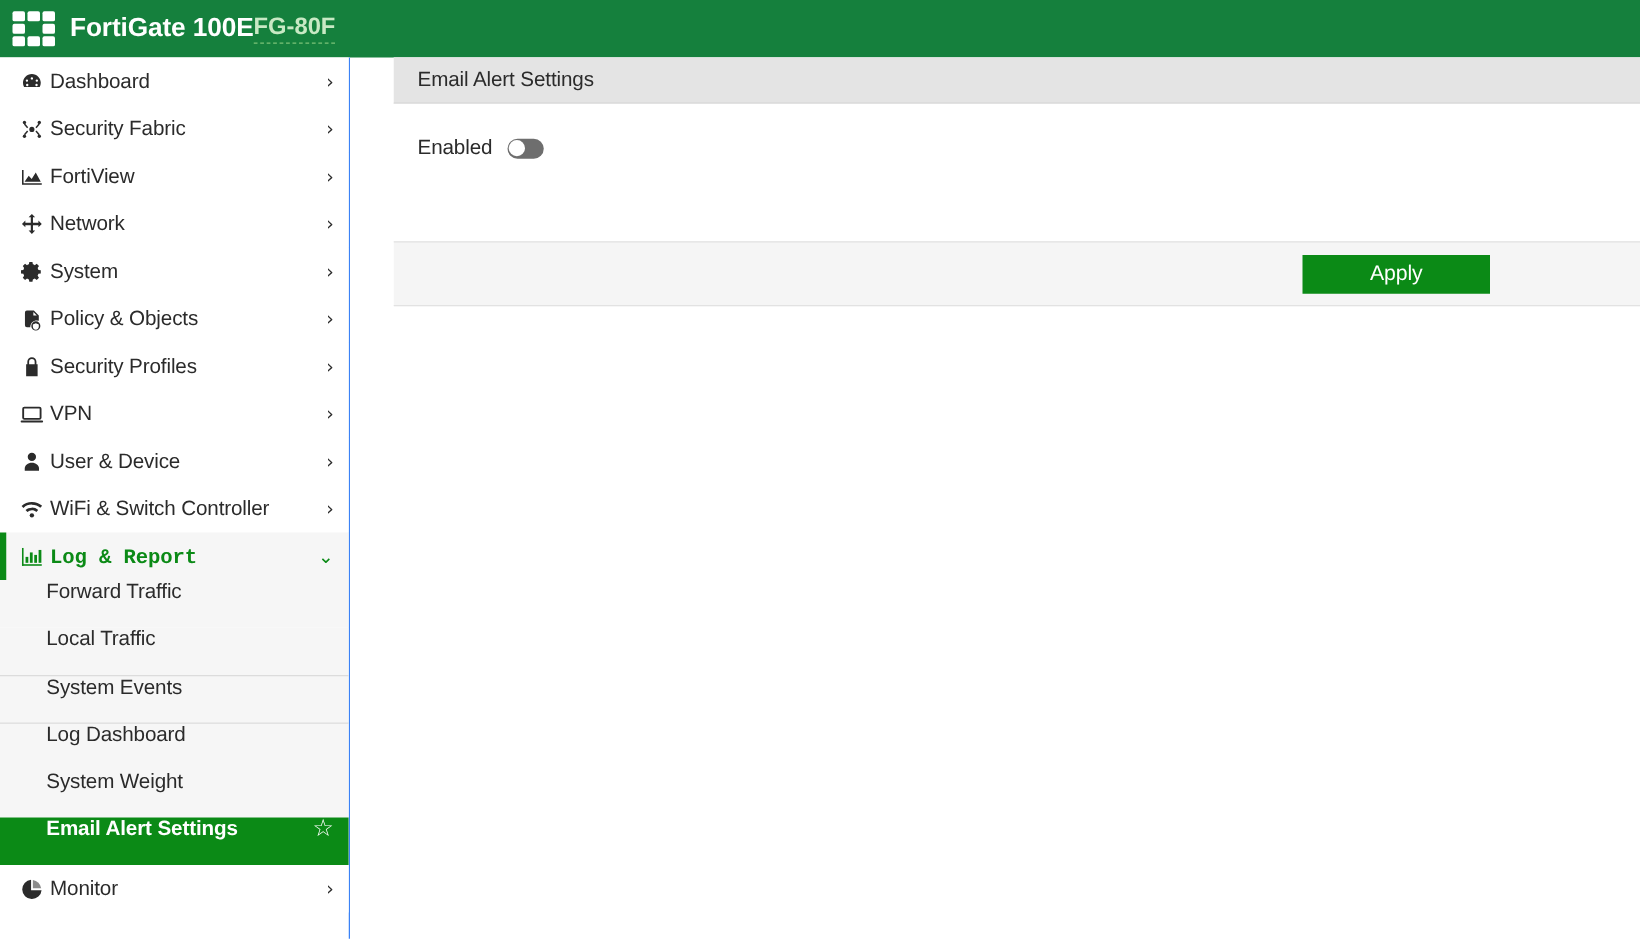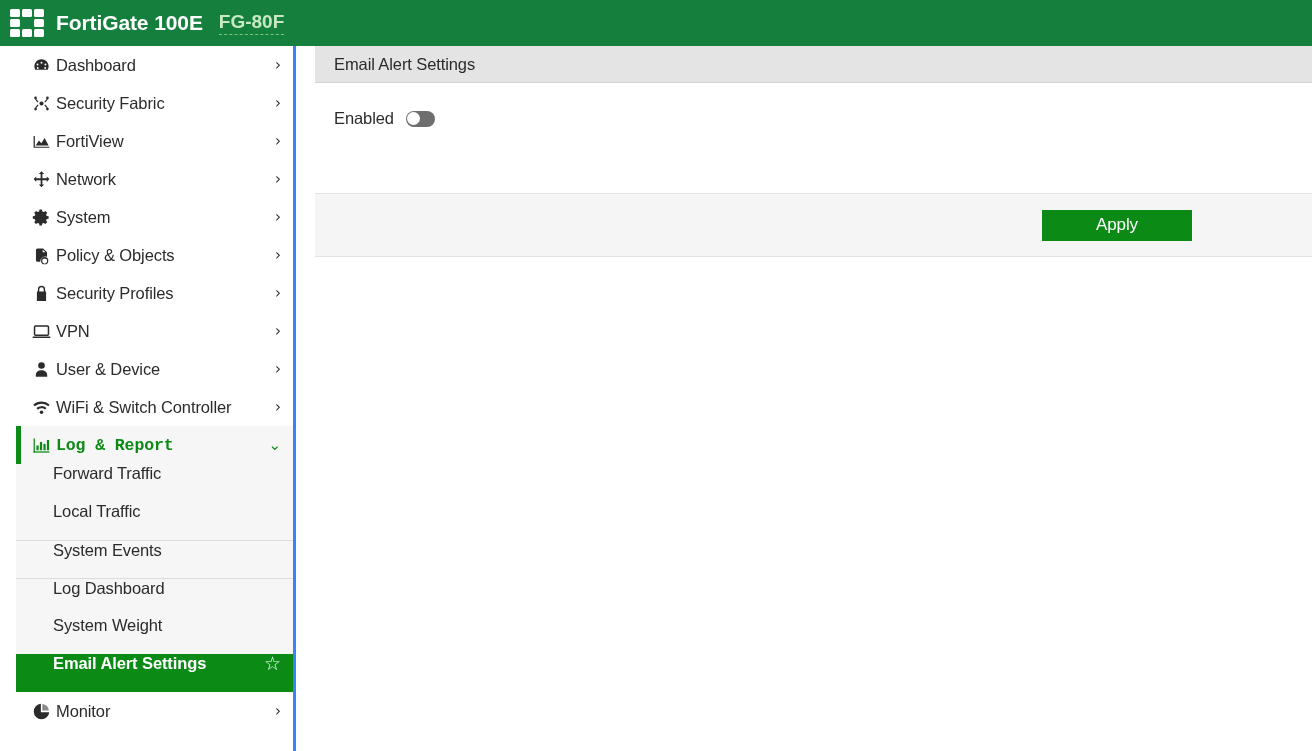--- a/index.html
+++ b/index.html
@@ -38,34 +38,33 @@
     font-size: 21px;
     font-weight: bold;
     margin-left: 12px;
     letter-spacing: -0.1px;
     white-space: nowrap;
   }
   #hostname {
     color: #c8e9c4;
     font-size: 19px;
     font-weight: bold;
-    margin-left: 16px;
     border-bottom: 1px dashed #7cc278;
     padding-bottom: 1px;
     white-space: nowrap;
   }
 
   
   #sidebar {
     position: absolute;
-    left: 16px; top: 46px;
+    left: 0; top: 46px;
     width: 280px;
     height: 705px;
     background: #ffffff;
-    border-right: 3px solid #3b82f6;
+    border-right: 1px solid #3b82f6;
     overflow: hidden;
   }
   .nav-item {
     position: relative;
     height: 38px;
     display: flex;
     align-items: center;
     padding: 0 12px 0 0;
     background: #ffffff;
     cursor: pointer;
@@ -180,21 +179,21 @@
   }
   .toggle .knob {
     position: absolute;
     top: 1.5px; left: 1.5px;
     width: 13px; height: 13px;
     border-radius: 50%;
     background: #ffffff;
   }
 
   #form-footer {
-    height: 64px;
+    height: 52px;
     background: #f5f5f5;
     border-top: 1px solid #e2e2e2;
     border-bottom: 1px solid #e2e2e2;
     display: flex;
     align-items: center;
     justify-content: flex-end;
     padding-right: 120px;
   }
   #apply-button {
     background: #0b8a16;

